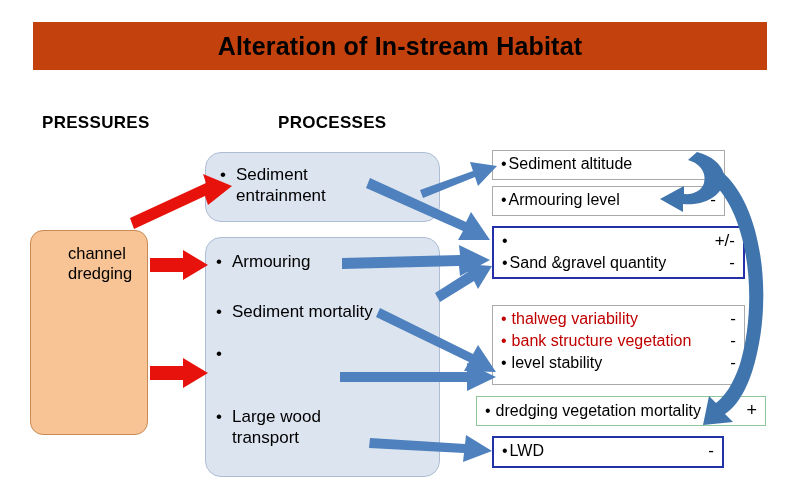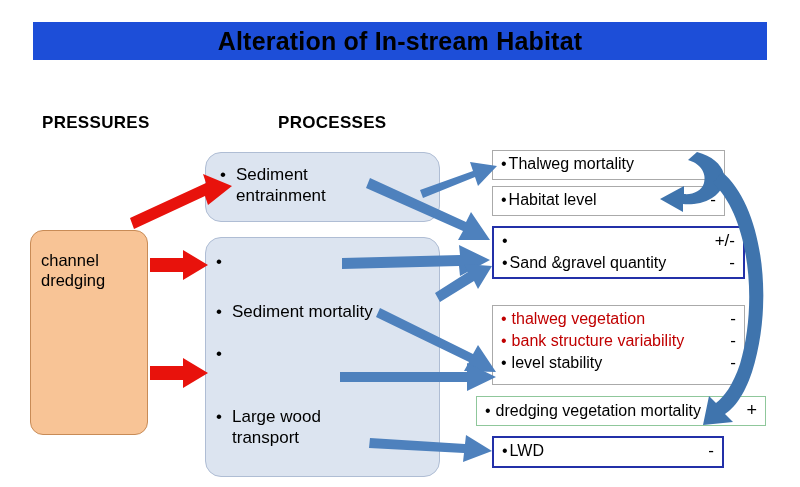--- a/index.html
+++ b/index.html
@@ -16,22 +16,22 @@
     height: 487px;
     background: #ffffff;
     overflow: hidden;
   }
   
   #title-banner {
     position: absolute;
     left: 33px;
     top: 22px;
     width: 734px;
-    height: 38px;
-    background: #1d4ed8;
+    height: 48px;
+    background: #c2410c;
     display: flex;
     align-items: center;
     justify-content: center;
   }
   #title-text {
     font-size: 25px;
     font-weight: bold;
     color: #000000;
     letter-spacing: 0.2px;
   }
@@ -61,21 +61,21 @@
     box-sizing: border-box;
   }
   .pressure-label {
     position: absolute;
     left: 10px;
     width: 100px;
     font-size: 16.5px;
     color: #000000;
     line-height: 1.22;
   }
-  #pressure-0 { top: 19px; }
+  #pressure-0 { top: 12px; margin-left: 27px; }
   #pressure-1 { top: 148px; }
 
   
   .process-box {
     position: absolute;
     background: #DCE4F0;
     border: 1px solid #AFBDD4;
     border-radius: 16px;
     box-sizing: border-box;
   }
@@ -180,71 +180,72 @@
   <div class="process-box" id="process-box-top">
     <div class="process-item" id="proc-top-0">
       <span class="bullet">•</span>
       <span class="ptext">Sediment<br>entrainment</span>
     </div>
   </div>
 
   <div class="process-box" id="process-box-main">
     <div class="process-item" id="proc-0">
       <span class="bullet">•</span>
+      <span class="ptext">Armouring</span>
     </div>
     <div class="process-item" id="proc-1">
       <span class="bullet">•</span>
       <span class="ptext">Sediment mortality</span>
     </div>
     <div class="process-item" id="proc-2">
       <span class="bullet">•</span>
     </div>
     <div class="process-item" id="proc-3">
       <span class="bullet">•</span>
       <span class="ptext">Large wood<br>transport</span>
     </div>
   </div>
 
   <div class="hymo-box" id="hymo-box-0">
     <div class="hymo-row">
       <span class="bullet">•</span>
-      <span class="label">Thalweg mortality</span>
+      <span class="label">Sediment altitude</span>
       <span class="sign">-</span>
     </div>
   </div>
 
   <div class="hymo-box" id="hymo-box-1">
     <div class="hymo-row">
       <span class="bullet">•</span>
-      <span class="label">Habitat level</span>
+      <span class="label">Armouring level</span>
       <span class="sign">-</span>
     </div>
   </div>
 
   <div class="hymo-box" id="hymo-box-2">
     <div class="hymo-row">
       <span class="bullet">•</span>
       <span class="sign">+/-</span>
     </div>
     <div class="hymo-row">
       <span class="bullet">•</span>
       <span class="label">Sand &amp;gravel quantity</span>
       <span class="sign">-</span>
     </div>
   </div>
 
   <div class="hymo-box" id="hymo-box-3">
     <div class="hymo-row red">
       <span class="bullet">•</span>
-      <span class="label">thalweg vegetation</span>
+      <span class="label">thalweg variability</span>
       <span class="sign">-</span>
     </div>
     <div class="hymo-row red">
       <span class="bullet">•</span>
-      <span class="label">bank structure variability</span>
+      <span class="label">bank structure vegetation</span>
       <span class="sign">-</span>
     </div>
     <div class="hymo-row">
       <span class="bullet">•</span>
       <span class="label">level stability</span>
       <span class="sign">-</span>
     </div>
   </div>
 
   <div class="hymo-box" id="hymo-box-4">

